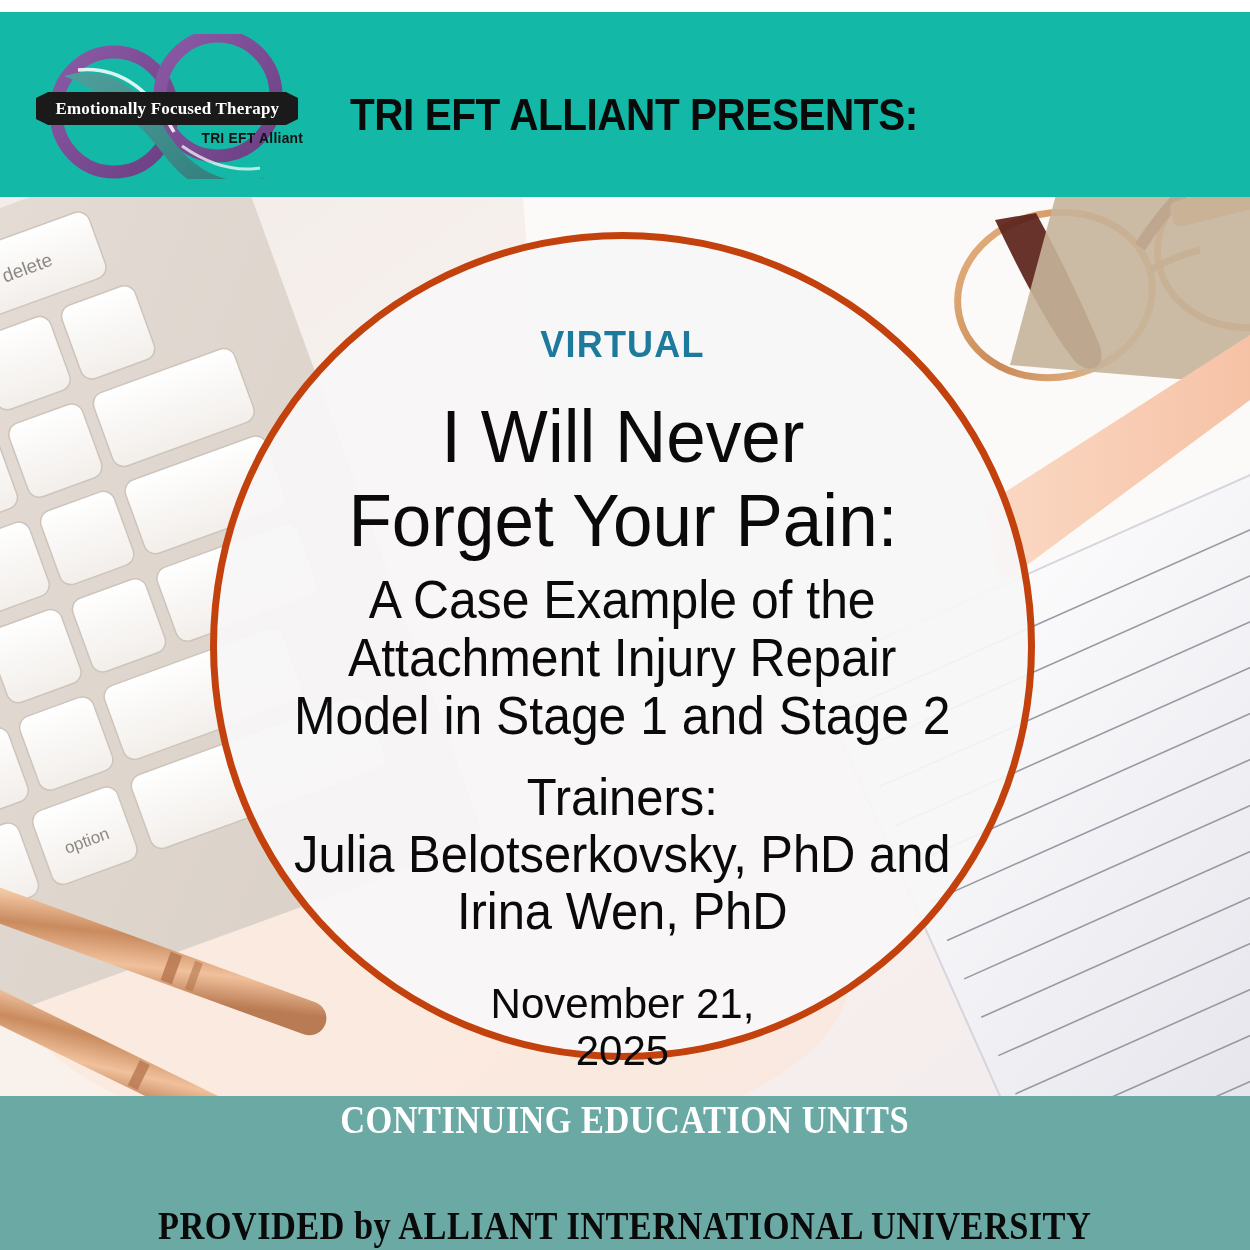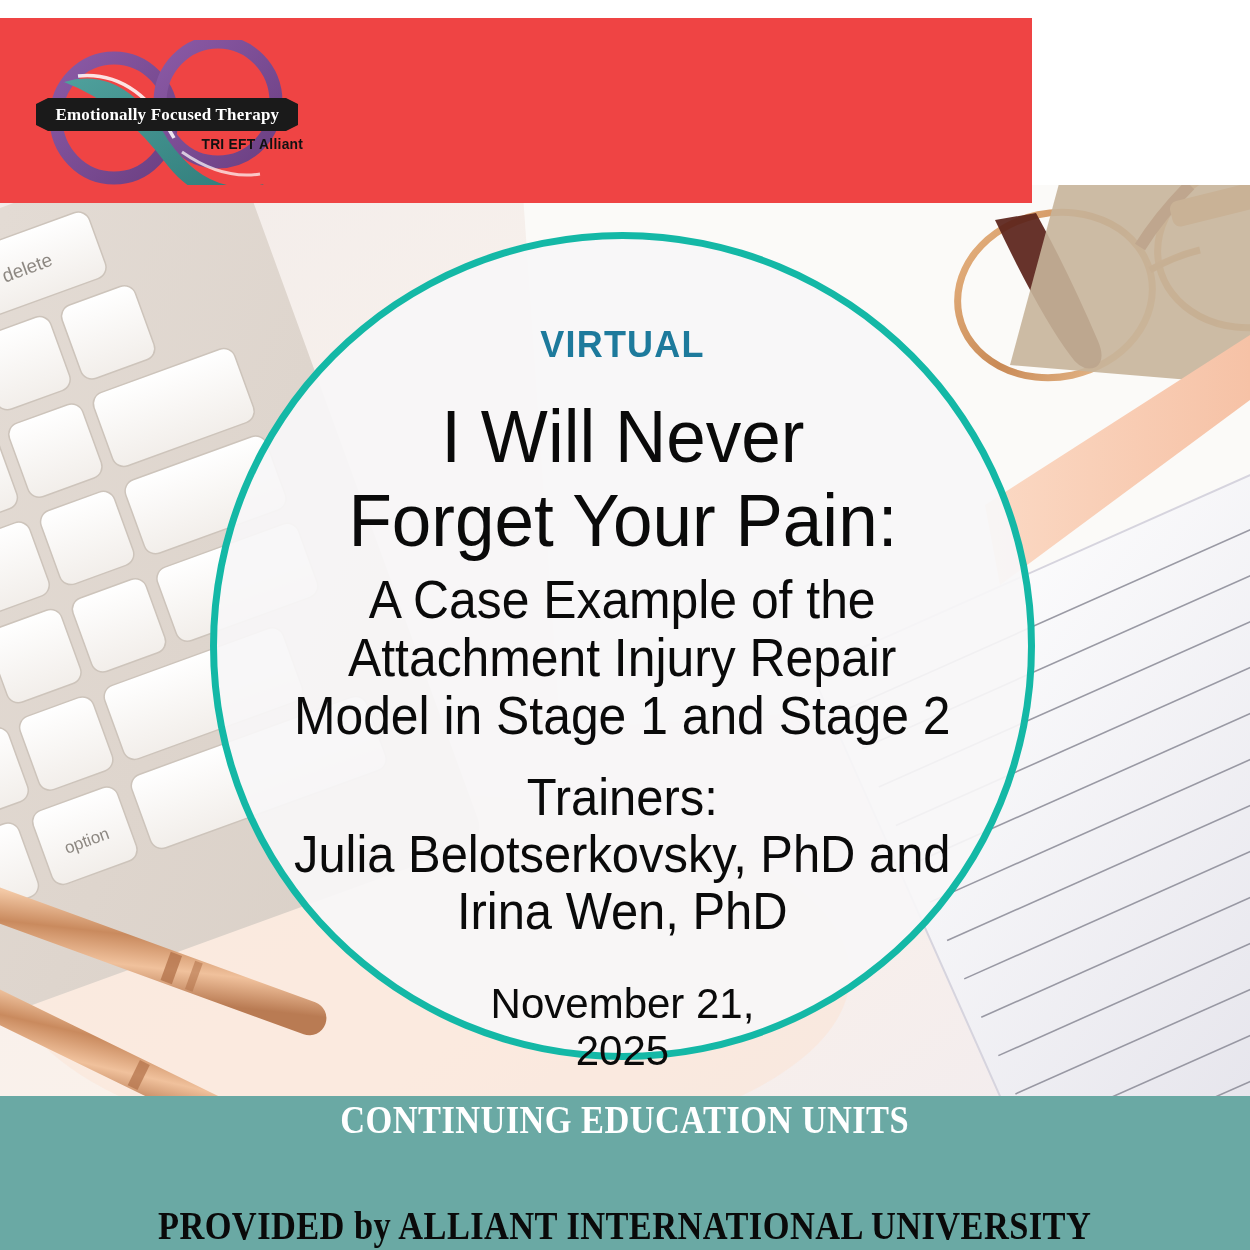--- a/index.html
+++ b/index.html
@@ -4,21 +4,21 @@
 <style>
   html,body{margin:0;padding:0;}
   body{
     width:1250px;height:1250px;overflow:hidden;
     font-family:"Liberation Sans",sans-serif;
     background:#ffffff;
   }
   .poster{position:relative;width:1250px;height:1250px;overflow:hidden;background:#fff;}
 
   
-  .header{position:absolute;left:0;top:18px;width:1032px;height:185px;background:#ef4444;z-index:40;}
+  .header{position:absolute;left:0;top:12px;width:1250px;height:185px;background:#14b8a6;z-index:40;}
 
   .logo{position:absolute;left:22px;top:22px;width:290px;height:145px;}
   .logo-loops{position:absolute;left:0;top:0;width:290px;height:145px;}
   .logo-ribbon{
     position:absolute;left:14px;top:58px;width:262px;height:33px;
     background:#1a1a1a;
     clip-path:polygon(0 6px,12px 0,250px 0,262px 6px,262px 27px,250px 33px,12px 33px,0 27px);
     display:flex;align-items:center;justify-content:center;
   }
   .logo-ribbon-text{
@@ -44,21 +44,21 @@
 
   
   .photo{position:absolute;left:0;top:185px;width:1250px;height:911px;overflow:hidden;
          background:linear-gradient(150deg,#f3eeec 0%,#f7f0ec 30%,#fbf2ec 55%,#f6eef0 80%,#f1ecef 100%);}
   .photo svg{position:absolute;left:0;top:0;width:1250px;height:911px;}
 
   
   .circle{
     position:absolute;left:210px;top:232px;width:825px;height:828px;border-radius:50%;
     background:rgba(248,246,247,.93);
-    border:7px solid #14b8a6;
+    border:7px solid #c2410c;
     box-sizing:border-box;
     z-index:30;
     display:flex;flex-direction:column;align-items:center;
     padding-top:86px;
   }
   .virtual{
     font-family:"Liberation Sans",sans-serif;font-weight:bold;font-size:36px;
     letter-spacing:1.2px;color:#1d7a9c;text-align:center;line-height:40px;
   }
   .title{
@@ -309,20 +309,23 @@
         <ellipse cx="196" cy="62" rx="58" ry="60" fill="none" stroke="url(#pl)" stroke-width="13"></ellipse>
         <path d="M42 42 q60 -18 104 58 q40 58 96 44 q-54 34 -96 -18 q-46 -62 -104 -84 z" fill="url(#tl)"></path>
         <path d="M56 36 q58 -6 96 62" fill="none" stroke="#ffffff" stroke-width="3.5" opacity="0.85"></path>
         <path d="M160 112 q40 28 78 22" fill="none" stroke="#ffffff" stroke-width="3" opacity="0.7"></path>
       </svg>
       <div class="logo-ribbon">
         <span class="logo-ribbon-text">Emotionally Focused Therapy</span>
       </div>
       <div class="logo-sub">TRI EFT Alliant</div>
     </div>
+    <div class="presents">
+      <span class="presents-text">TRI EFT ALLIANT PRESENTS:</span>
+    </div>
   </div>
 
   <div class="footer">
     <div class="footer-line1">CONTINUING EDUCATION UNITS</div>
     <div class="footer-line2">PROVIDED by ALLIANT INTERNATIONAL UNIVERSITY</div>
   </div>
 
 </div>
 
 </body></html>

